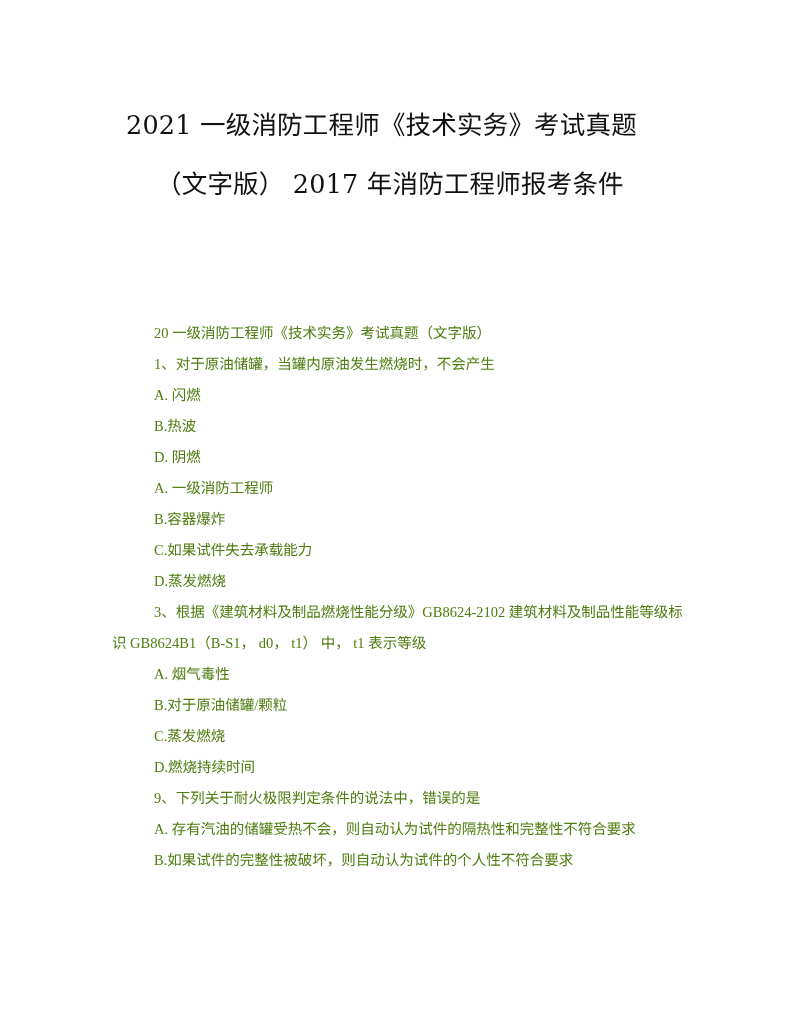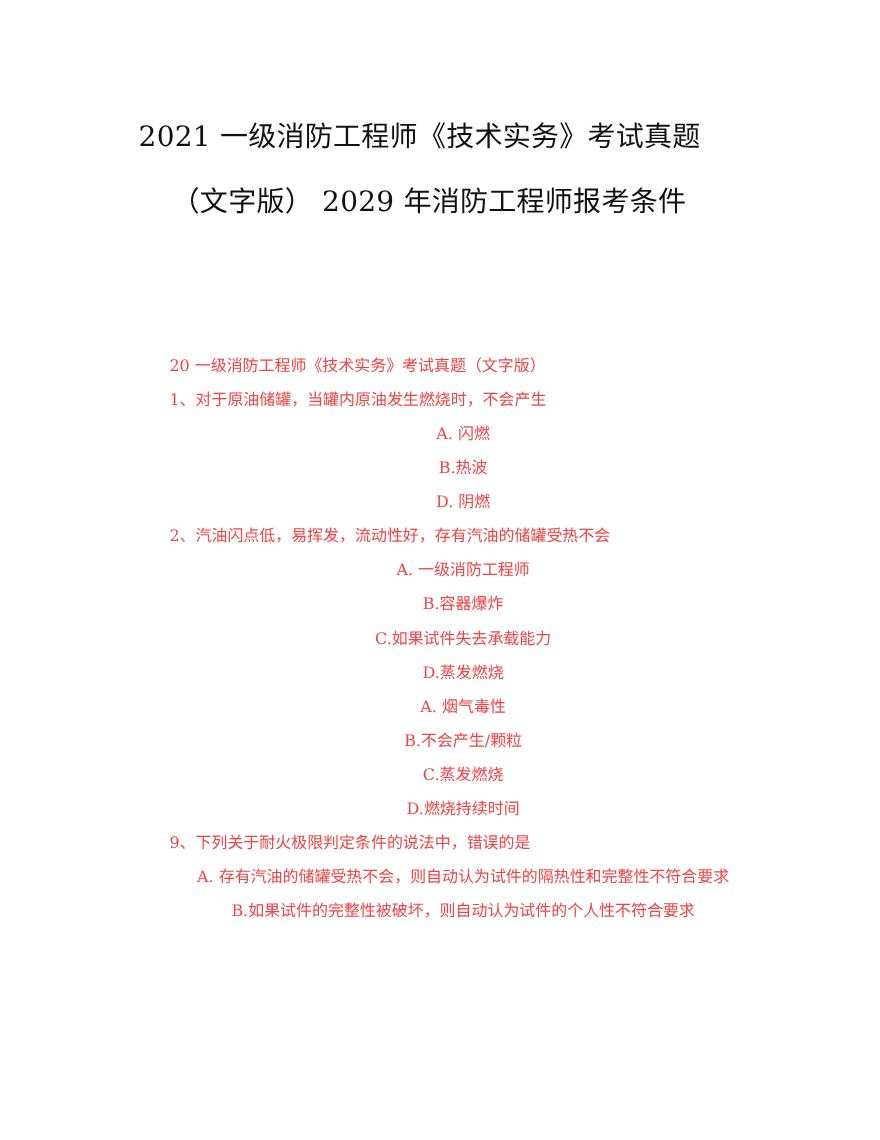--- a/index.html
+++ b/index.html
@@ -57,64 +57,64 @@
     position: absolute;
     left: 112px;
     top: 318px;
     width: 576px;
   }
 
   .body-line {
     margin: 0;
     font-size: 14.5px;
     line-height: 31px;
-    color: #ef4444;
+    color: #4d7c0f;
     text-indent: 42px;
     word-break: break-all;
     white-space: pre-wrap;
+    font-family: Liberation Serif, serif;
   }
 
   
   .body-line.opt {
     text-indent: 42px;
-    text-align: center;
   }
 
   
   .body-line.wraps {
     text-indent: 42px;
   }
 </style>
 </head>
 <body>
 
 <div class="page">
 
   <div class="doc-title">
     <p class="title-para">2021 一级消防工程师《技术实务》考试真题</p>
-    <p class="title-para second">（文字版） 2029 年消防工程师报考条件</p>
+    <p class="title-para second">（文字版） 2017 年消防工程师报考条件</p>
   </div>
 
   <div class="doc-body">
 
     <p class="body-line">20 一级消防工程师《技术实务》考试真题（文字版）</p>
 
     <p class="body-line">1、对于原油储罐，当罐内原油发生燃烧时，不会产生</p>
     <p class="body-line opt">A. 闪燃</p>
     <p class="body-line opt">B.热波</p>
     <p class="body-line opt">D. 阴燃</p>
 
-    <p class="body-line">2、汽油闪点低，易挥发，流动性好，存有汽油的储罐受热不会</p>
     <p class="body-line opt">A. 一级消防工程师</p>
     <p class="body-line opt">B.容器爆炸</p>
     <p class="body-line opt">C.如果试件失去承载能力</p>
     <p class="body-line opt">D.蒸发燃烧</p>
 
+    <p class="body-line wraps">3、根据《建筑材料及制品燃烧性能分级》GB8624-2102 建筑材料及制品性能等级标识 GB8624B1（B-S1， d0， t1） 中， t1 表示等级</p>
     <p class="body-line opt">A. 烟气毒性</p>
-    <p class="body-line opt">B.不会产生/颗粒</p>
+    <p class="body-line opt">B.对于原油储罐/颗粒</p>
     <p class="body-line opt">C.蒸发燃烧</p>
     <p class="body-line opt">D.燃烧持续时间</p>
 
     <p class="body-line">9、下列关于耐火极限判定条件的说法中，错误的是</p>
     <p class="body-line opt">A. 存有汽油的储罐受热不会，则自动认为试件的隔热性和完整性不符合要求</p>
     <p class="body-line opt">B.如果试件的完整性被破坏，则自动认为试件的个人性不符合要求</p>
 
   </div>
 
 </div>

